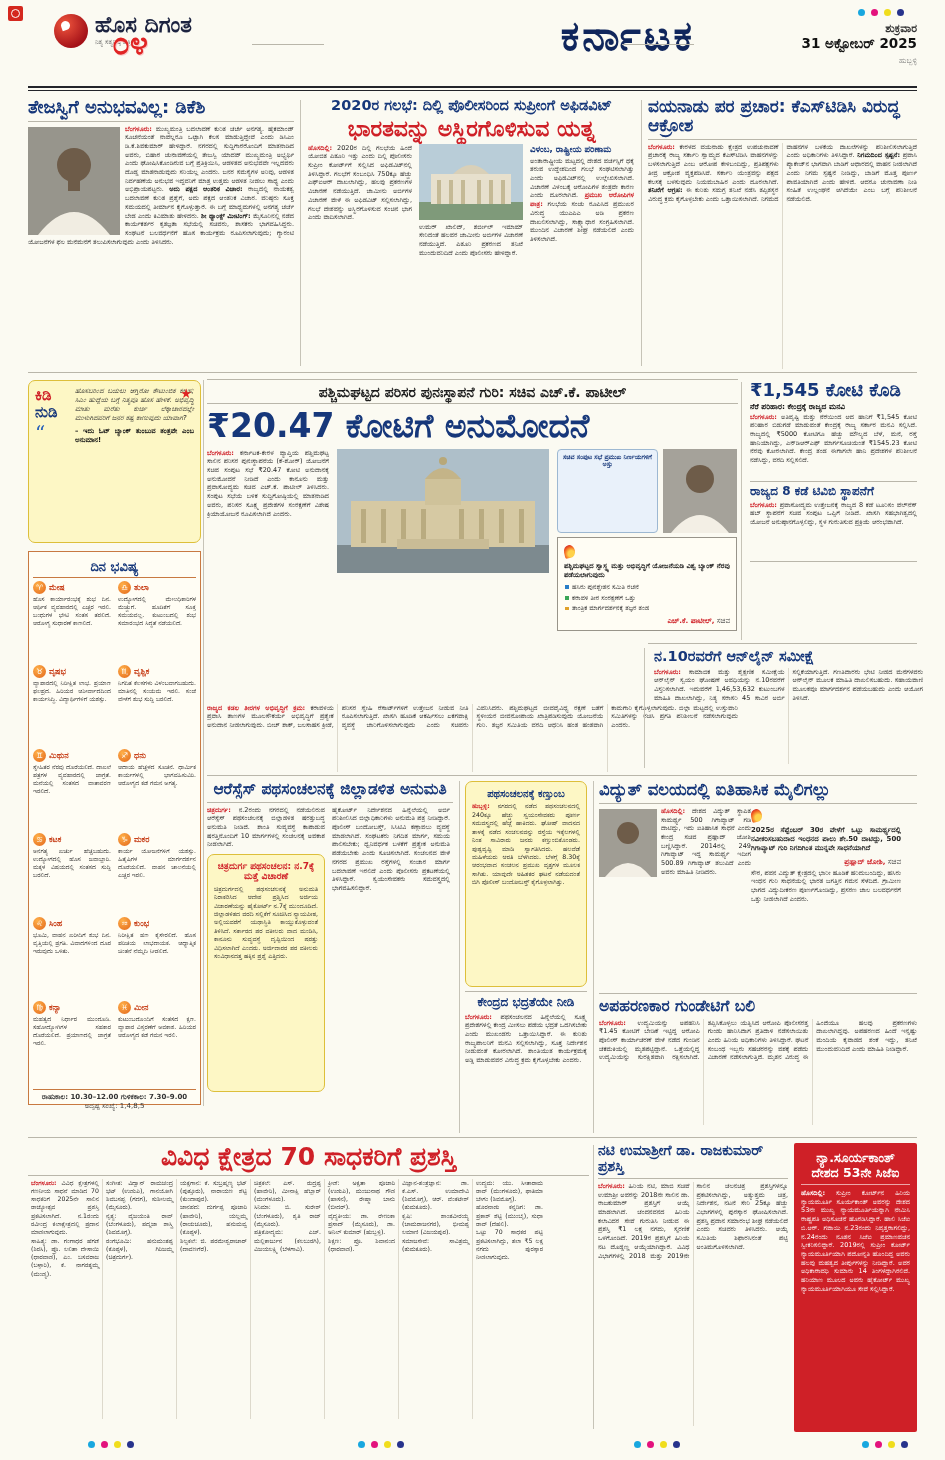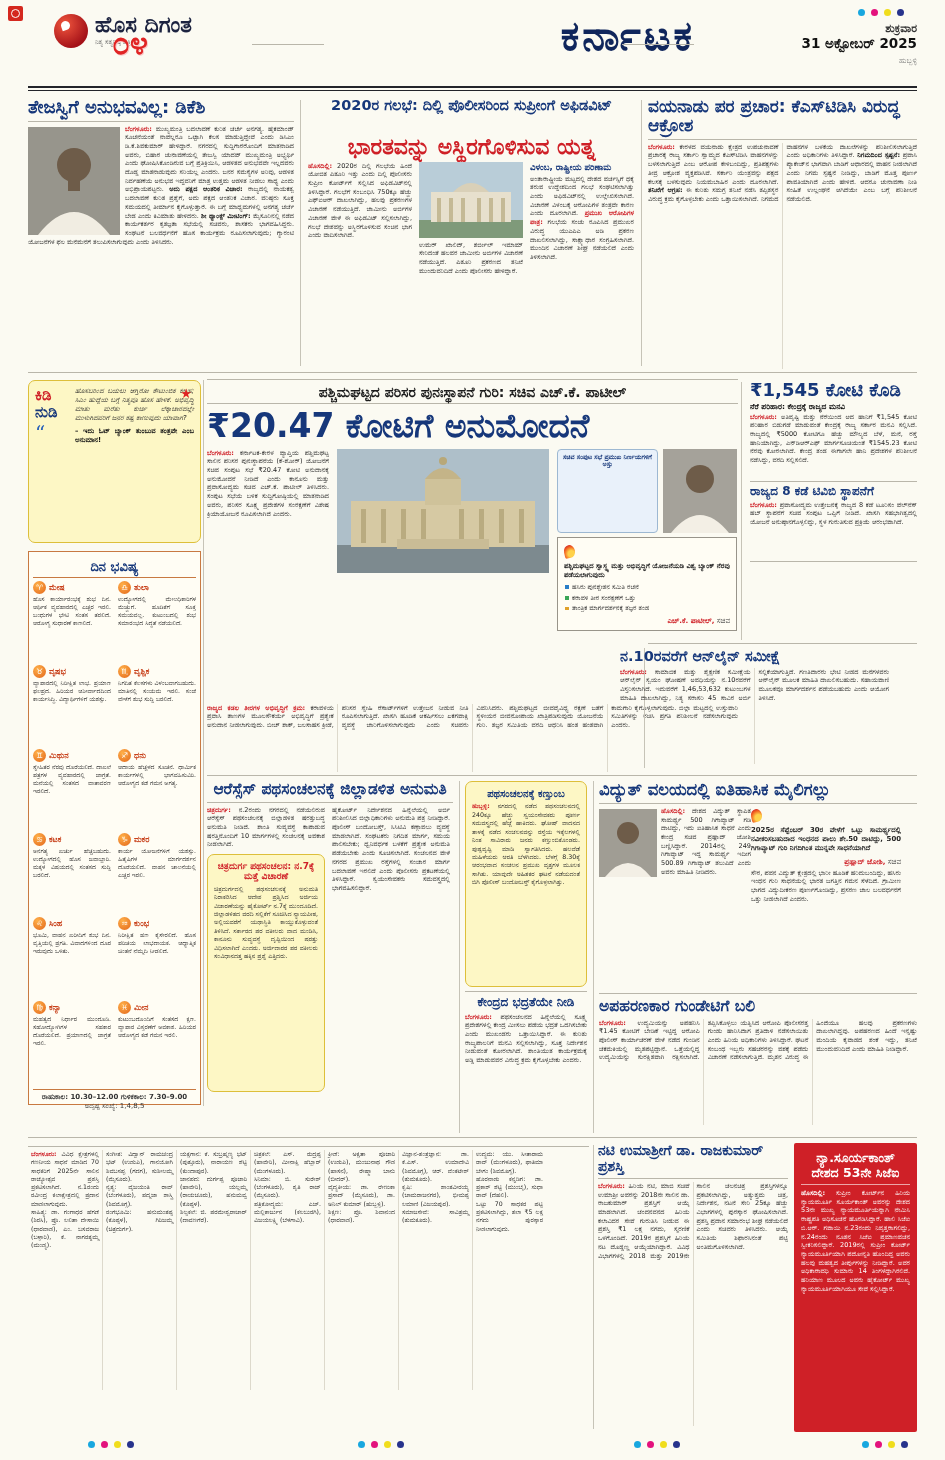--- a/index.html
+++ b/index.html
@@ -97,21 +97,21 @@
           <circle cx="46" cy="38" r="17" fill="#6e5c49"></circle>
           <path d="M10 108 Q46 62 82 108 Z" fill="#f1ede2"></path>
           <rect x="40" y="54" width="12" height="10" fill="#6e5c49"></rect>
         </svg>
     </div>
     <div class="bt"><span class="dl">ಬೆಂಗಳೂರು:</span> <span>ಮುಖ್ಯಮಂತ್ರಿ ಬದಲಾವಣೆ ಕುರಿತ ಚರ್ಚೆ ಅನಗತ್ಯ. ಹೈಕಮಾಂಡ್ ಸೂಚನೆಯಂತೆ ನಾವೆಲ್ಲರೂ ಒಟ್ಟಾಗಿ ಕೆಲಸ ಮಾಡುತ್ತಿದ್ದೇವೆ ಎಂದು ಡಿಸಿಎಂ ಡಿ.ಕೆ.ಶಿವಕುಮಾರ್ ಹೇಳಿದ್ದಾರೆ. ನಗರದಲ್ಲಿ ಸುದ್ದಿಗಾರರೊಂದಿಗೆ ಮಾತನಾಡಿದ ಅವರು, ಬಿಹಾರ ಚುನಾವಣೆಯಲ್ಲಿ ತೇಜಸ್ವಿ ಯಾದವ್ ಮುಖ್ಯಮಂತ್ರಿ ಅಭ್ಯರ್ಥಿ ಎಂದು ಘೋಷಿಸಿಕೊಂಡಿರುವ ಬಗ್ಗೆ ಪ್ರತಿಕ್ರಿಯಿಸಿ, ಆಡಳಿತದ ಅನುಭವವೇ ಇಲ್ಲದವರು ದೊಡ್ಡ ಮಾತನಾಡುವುದು ಸರಿಯಲ್ಲ ಎಂದರು. ಜನರ ಸಮಸ್ಯೆಗಳ ಅರಿವು, ಆಡಳಿತ ನಿರ್ವಹಣೆಯ ಅನುಭವ ಇದ್ದವರಿಗೆ ಮಾತ್ರ ಉತ್ತಮ ಆಡಳಿತ ನೀಡಲು ಸಾಧ್ಯ ಎಂದು ಅಭಿಪ್ರಾಯಪಟ್ಟರು.</span> <span class="sub">ಅದು ಪಕ್ಷದ ಆಂತರಿಕ ವಿಚಾರ:</span> <span>ರಾಜ್ಯದಲ್ಲಿ ನಾಯಕತ್ವ ಬದಲಾವಣೆ ಕುರಿತ ಪ್ರಶ್ನೆಗೆ, ಅದು ಪಕ್ಷದ ಆಂತರಿಕ ವಿಚಾರ. ವರಿಷ್ಠರು ಸೂಕ್ತ ಸಮಯದಲ್ಲಿ ತೀರ್ಮಾನ ಕೈಗೊಳ್ಳುತ್ತಾರೆ. ಈ ಬಗ್ಗೆ ಮಾಧ್ಯಮಗಳಲ್ಲಿ ಅನಗತ್ಯ ಚರ್ಚೆ ಬೇಡ ಎಂದು ಕಿವಿಮಾತು ಹೇಳಿದರು.</span> <span class="sub">ಶೀ ಥ್ಯಾಂಕ್ಸ್ ಮೀಟಿಂಗ್:</span> <span>ಮೈಸೂರಿನಲ್ಲಿ ನಡೆದ ಕಾರ್ಯಕರ್ತರ ಕೃತಜ್ಞತಾ ಸಭೆಯಲ್ಲಿ ಸಚಿವರು, ಶಾಸಕರು ಭಾಗವಹಿಸಿದ್ದರು. ಸಂಘಟನೆ ಬಲವರ್ಧನೆಗೆ ಹೊಸ ಕಾರ್ಯಕ್ರಮ ರೂಪಿಸಲಾಗುವುದು; ಗ್ಯಾರಂಟಿ ಯೋಜನೆಗಳ ಫಲ ಮನೆಮನೆಗೆ ತಲುಪಿಸಲಾಗುವುದು ಎಂದು ತಿಳಿಸಿದರು.</span></div>
   </div>
 
   <div class="abs clip" style="left:308px;top:97px;width:327px;height:272px">
     <div class="hl" style="font-size:14.5px;text-align:center">2020ರ ಗಲಭೆ: ದಿಲ್ಲಿ ಪೊಲೀಸರಿಂದ ಸುಪ್ರೀಂಗೆ ಅಫಿಡವಿಟ್</div>
-    <div class="redhl" style="font-size:22px;text-align:center;margin:20px 0 3px">ಭಾರತವನ್ನು ಅಸ್ಥಿರಗೊಳಿಸುವ ಯತ್ನ</div>
+    <div class="redhl" style="font-size:22px;text-align:center;margin:2px 0 3px">ಭಾರತವನ್ನು ಅಸ್ಥಿರಗೊಳಿಸುವ ಯತ್ನ</div>
     <div style="display:flex;gap:7px">
       <div class="bt" style="width:104px"><span class="dl">ಹೊಸದಿಲ್ಲಿ:</span> <span>2020ರ ದಿಲ್ಲಿ ಗಲಭೆಯ ಹಿಂದೆ ಯೋಜಿತ ಪಿತೂರಿ ಇತ್ತು ಎಂದು ದಿಲ್ಲಿ ಪೊಲೀಸರು ಸುಪ್ರೀಂ ಕೋರ್ಟ್‌ಗೆ ಸಲ್ಲಿಸಿದ ಅಫಿಡವಿಟ್‌ನಲ್ಲಿ ತಿಳಿಸಿದ್ದಾರೆ. ಗಲಭೆಗೆ ಸಂಬಂಧಿಸಿ 750ಕ್ಕೂ ಹೆಚ್ಚು ಎಫ್‌ಐಆರ್ ದಾಖಲಾಗಿದ್ದು, ಹಲವು ಪ್ರಕರಣಗಳ ವಿಚಾರಣೆ ನಡೆಯುತ್ತಿದೆ. ಜಾಮೀನು ಅರ್ಜಿಗಳ ವಿಚಾರಣೆ ವೇಳೆ ಈ ಅಫಿಡವಿಟ್ ಸಲ್ಲಿಸಲಾಗಿದ್ದು, ಗಲಭೆ ದೇಶವನ್ನು ಅಸ್ಥಿರಗೊಳಿಸುವ ಸಂಚಿನ ಭಾಗ ಎಂದು ವಾದಿಸಲಾಗಿದೆ.</span></div>
       <div style="width:104px">
         <div class="ph" style="width:104px;height:76px;margin-bottom:3px">
           <svg viewBox="0 0 104 76" preserveAspectRatio="none">
               <rect width="104" height="76" fill="#b9cdd8"></rect>
               <rect y="58" width="104" height="18" fill="#7f9a7a"></rect>
               <rect x="12" y="30" width="80" height="30" fill="#e7e0cd"></rect>
               <path d="M34 30 Q52 12 70 30 Z" fill="#d9d0b8"></path>
               <rect x="18" y="36" width="4" height="24" fill="#c4b995"></rect>
@@ -311,21 +311,21 @@
   </div>
   <div class="hr" style="left:750px;top:481px;width:167px"></div>
   <div class="abs clip" style="left:750px;top:485px;width:167px;height:74px">
     <div class="hl" style="font-size:12px">ರಾಜ್ಯದ 8 ಕಡೆ ಟಿವಿಬಿ ಸ್ಥಾಪನೆಗೆ</div>
     <div class="bt" style="margin-top:2px"><span class="dl">ಬೆಂಗಳೂರು:</span> <span>ಪ್ರವಾಸೋದ್ಯಮ ಉತ್ತೇಜನಕ್ಕೆ ರಾಜ್ಯದ 8 ಕಡೆ ಟೂರಿಸಂ ವೆಲ್‌ನೆಸ್ ಹಬ್ ಸ್ಥಾಪನೆಗೆ ಸಚಿವ ಸಂಪುಟ ಒಪ್ಪಿಗೆ ನೀಡಿದೆ. ಖಾಸಗಿ ಸಹಭಾಗಿತ್ವದಲ್ಲಿ ಯೋಜನೆ ಅನುಷ್ಠಾನಗೊಳ್ಳಲಿದ್ದು, ಸ್ಥಳ ಗುರುತಿಸುವ ಪ್ರಕ್ರಿಯೆ ಆರಂಭವಾಗಿದೆ.</span></div>
   </div>
   <div class="hr" style="left:750px;top:561px;width:167px"></div>
 
   <div class="hr" style="left:648px;top:643px;width:269px"></div>
   <div class="vr" style="left:644px;top:648px;height:120px"></div>
-  <div class="abs clip" style="left:620px;top:648px;width:269px;height:122px">
+  <div class="abs clip" style="left:654px;top:648px;width:269px;height:122px">
     <div class="hl" style="font-size:14.5px">ನ.10ರವರೆಗೆ ಆನ್‌ಲೈನ್ ಸಮೀಕ್ಷೆ</div>
     <div class="bt" style="margin-top:3px;column-count:2;column-gap:8px;column-rule:1px solid #ddd9cc;height:96px"><span class="dl">ಬೆಂಗಳೂರು:</span> <span>ಸಾಮಾಜಿಕ ಮತ್ತು ಶೈಕ್ಷಣಿಕ ಸಮೀಕ್ಷೆಯ ಆನ್‌ಲೈನ್ ಸ್ವಯಂ ಘೋಷಣೆ ಅವಧಿಯನ್ನು ನ.10ರವರೆಗೆ ವಿಸ್ತರಿಸಲಾಗಿದೆ. ಇದುವರೆಗೆ 1,46,53,632 ಕುಟುಂಬಗಳ ಮಾಹಿತಿ ದಾಖಲಾಗಿದ್ದು, ನಿತ್ಯ ಸರಾಸರಿ 45 ಸಾವಿರ ಅರ್ಜಿ ಸಲ್ಲಿಕೆಯಾಗುತ್ತಿದೆ. ಗಣತಿದಾರರು ಭೇಟಿ ನೀಡದ ಮನೆಗಳವರು ಆನ್‌ಲೈನ್ ಮೂಲಕ ಮಾಹಿತಿ ದಾಖಲಿಸಬಹುದು. ಸಹಾಯವಾಣಿ ಮೂಲಕವೂ ಮಾರ್ಗದರ್ಶನ ಪಡೆಯಬಹುದು ಎಂದು ಆಯೋಗ ತಿಳಿಸಿದೆ.</span></div>
   </div>
 
   <div class="hr" style="left:207px;top:775px;width:710px"></div>
   <div class="vr" style="left:459px;top:781px;height:352px"></div>
   <div class="vr" style="left:593px;top:781px;height:352px"></div>
 
   <div class="abs clip" style="left:207px;top:781px;width:246px;height:352px">
     <div class="hl" style="font-size:15.5px;text-align:center">ಆರೆಸ್ಸೆಸ್ ಪಥಸಂಚಲನಕ್ಕೆ ಜಿಲ್ಲಾಡಳಿತ ಅನುಮತಿ</div>
@@ -379,20 +379,21 @@
   <div class="hr" style="left:599px;top:993px;width:318px"></div>
   <div class="abs clip" style="left:599px;top:998px;width:318px;height:135px">
     <div class="hl" style="font-size:15.5px">ಅಪಹರಣಕಾರ ಗುಂಡೇಟಿಗೆ ಬಲಿ</div>
     <div class="bt" style="margin-top:3px;column-count:3;column-gap:8px;column-rule:1px solid #ddd9cc;height:106px"><span class="dl">ಬೆಂಗಳೂರು:</span> <span>ಉದ್ಯಮಿಯನ್ನು ಅಪಹರಿಸಿ ₹1.45 ಕೋಟಿಗೆ ಬೇಡಿಕೆ ಇಟ್ಟಿದ್ದ ಆರೋಪಿ ಪೊಲೀಸ್ ಕಾರ್ಯಾಚರಣೆ ವೇಳೆ ನಡೆದ ಗುಂಡಿನ ಚಕಮಕಿಯಲ್ಲಿ ಮೃತಪಟ್ಟಿದ್ದಾನೆ. ಒತ್ತೆಯಲ್ಲಿದ್ದ ಉದ್ಯಮಿಯನ್ನು ಸುರಕ್ಷಿತವಾಗಿ ರಕ್ಷಿಸಲಾಗಿದೆ. ತಪ್ಪಿಸಿಕೊಳ್ಳಲು ಯತ್ನಿಸಿದ ಆರೋಪಿ ಪೊಲೀಸರತ್ತ ಗುಂಡು ಹಾರಿಸಿದಾಗ ಪ್ರತಿದಾಳಿ ನಡೆಸಲಾಯಿತು ಎಂದು ಹಿರಿಯ ಅಧಿಕಾರಿಗಳು ತಿಳಿಸಿದ್ದಾರೆ. ಘಟನೆ ಸಂಬಂಧ ಇಬ್ಬರು ಸಹಚರರನ್ನು ವಶಕ್ಕೆ ಪಡೆದು ವಿಚಾರಣೆ ನಡೆಸಲಾಗುತ್ತಿದೆ. ಮೃತನ ವಿರುದ್ಧ ಈ ಹಿಂದೆಯೂ ಹಲವು ಪ್ರಕರಣಗಳು ದಾಖಲಾಗಿದ್ದವು. ಅಪಹರಣದ ಹಿಂದೆ ಇನ್ನಷ್ಟು ಮಂದಿಯ ಕೈವಾಡದ ಶಂಕೆ ಇದ್ದು, ತನಿಖೆ ಮುಂದುವರಿದಿದೆ ಎಂದು ಮಾಹಿತಿ ನೀಡಿದ್ದಾರೆ.</span></div>
   </div>
 
   <div class="hr" style="left:28px;top:1137px;width:889px"></div>
   <div class="vr" style="left:593px;top:1145px;height:284px"></div>
 
   <div class="abs clip" style="left:28px;top:1143px;width:561px;height:288px">
+    <div class="redhl" style="font-size:25px;text-align:center">ವಿವಿಧ ಕ್ಷೇತ್ರದ 70 ಸಾಧಕರಿಗೆ ಪ್ರಶಸ್ತಿ</div>
     <div class="rule"></div>
     <div style="display:flex;height:240px">
       <div class="acol bt" style="font-size:6.2px"><span class="dl">ಬೆಂಗಳೂರು:</span> <span>ವಿವಿಧ ಕ್ಷೇತ್ರಗಳಲ್ಲಿ ಗಣನೀಯ ಸಾಧನೆ ಮಾಡಿದ 70 ಸಾಧಕರಿಗೆ 2025ನೇ ಸಾಲಿನ ರಾಜ್ಯೋತ್ಸವ ಪ್ರಶಸ್ತಿ ಪ್ರಕಟಿಸಲಾಗಿದೆ. ನ.1ರಂದು ರವೀಂದ್ರ ಕಲಾಕ್ಷೇತ್ರದಲ್ಲಿ ಪ್ರದಾನ ಮಾಡಲಾಗುವುದು.
 ಸಾಹಿತ್ಯ: ಡಾ. ಗಂಗಾಧರ ಹೆಗಡೆ (ಶಿರಸಿ), ಪ್ರೊ. ಲಲಿತಾ ದೇಸಾಯಿ (ಧಾರವಾಡ), ಎಂ. ಬಸವರಾಜ (ಬಳ್ಳಾರಿ), ಕೆ. ನಾಗರತ್ನಮ್ಮ (ಮಂಡ್ಯ).</span></div>
       <div class="acol bt" style="font-size:6.2px">ಸಂಗೀತ: ವಿದ್ವಾನ್ ರಾಮಚಂದ್ರ ಭಟ್ (ಉಡುಪಿ), ಗಾನಯೋಗಿ ಶಿವಬಸಪ್ಪ (ಗದಗ), ಸುಶೀಲಮ್ಮ (ಮೈಸೂರು).
 ನೃತ್ಯ: ವೈಜಯಂತಿ ರಾವ್ (ಬೆಂಗಳೂರು), ಪದ್ಮಜಾ ಶಾಸ್ತ್ರಿ (ಶಿವಮೊಗ್ಗ).
 ರಂಗಭೂಮಿ: ಹನುಮಂತಪ್ಪ (ಕೊಪ್ಪಳ), ಗಿರಿಜಮ್ಮ (ಚಿತ್ರದುರ್ಗ).</div>
       <div class="acol bt" style="font-size:6.2px">ಯಕ್ಷಗಾನ: ಕೆ. ಸುಬ್ರಹ್ಮಣ್ಯ ಭಟ್ (ಪುತ್ತೂರು), ನಾರಾಯಣ ಶೆಟ್ಟಿ (ಕುಂದಾಪುರ).
 ಜಾನಪದ: ದುರ್ಗಪ್ಪ ಪೂಜಾರಿ (ಹಾವೇರಿ), ಯಲ್ಲಮ್ಮ (ರಾಯಚೂರು), ಹನುಮವ್ವ (ಕೊಪ್ಪಳ).
 ಶಿಲ್ಪಕಲೆ: ಜಿ. ಪರಮೇಶ್ವರಾಚಾರ್ (ದಾವಣಗೆರೆ).</div>

